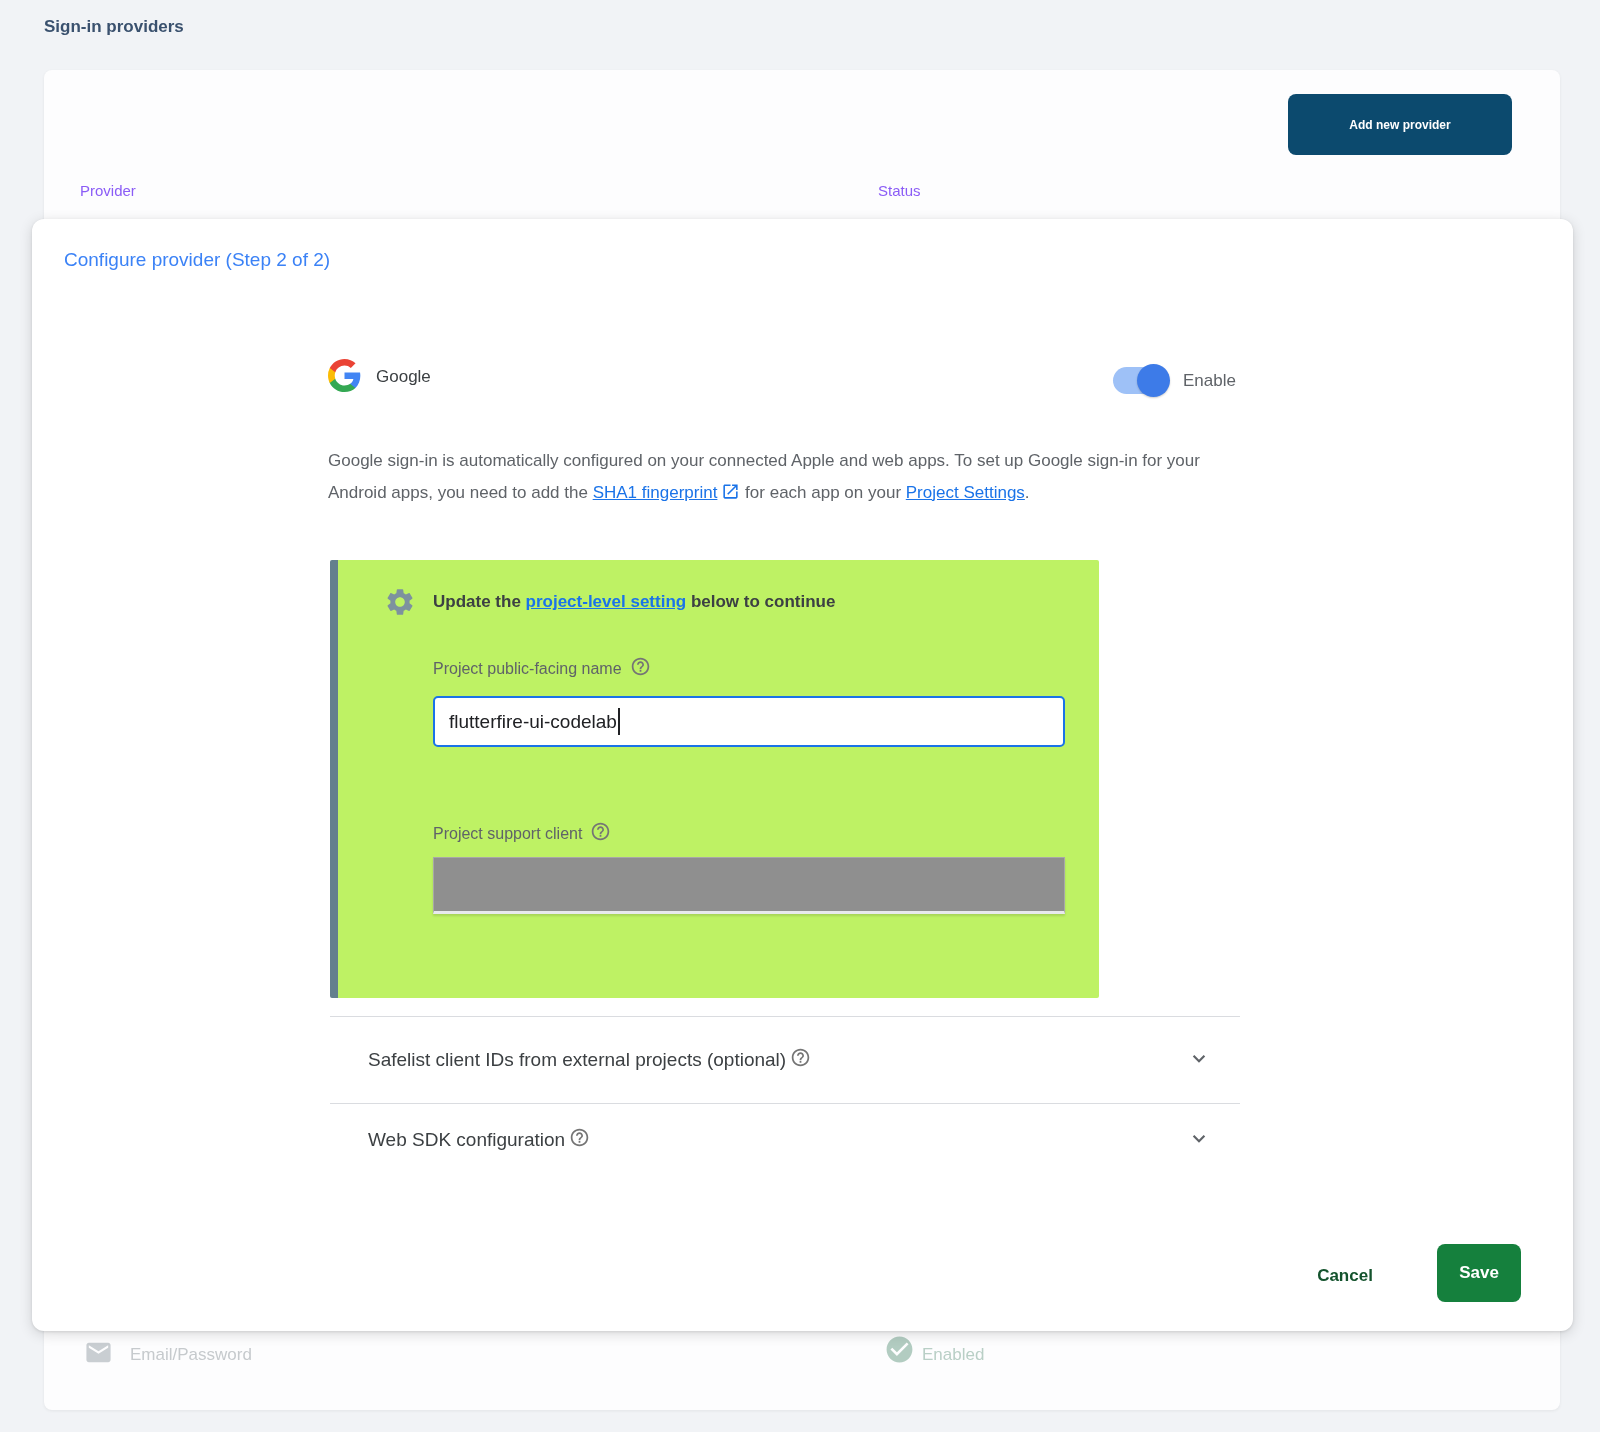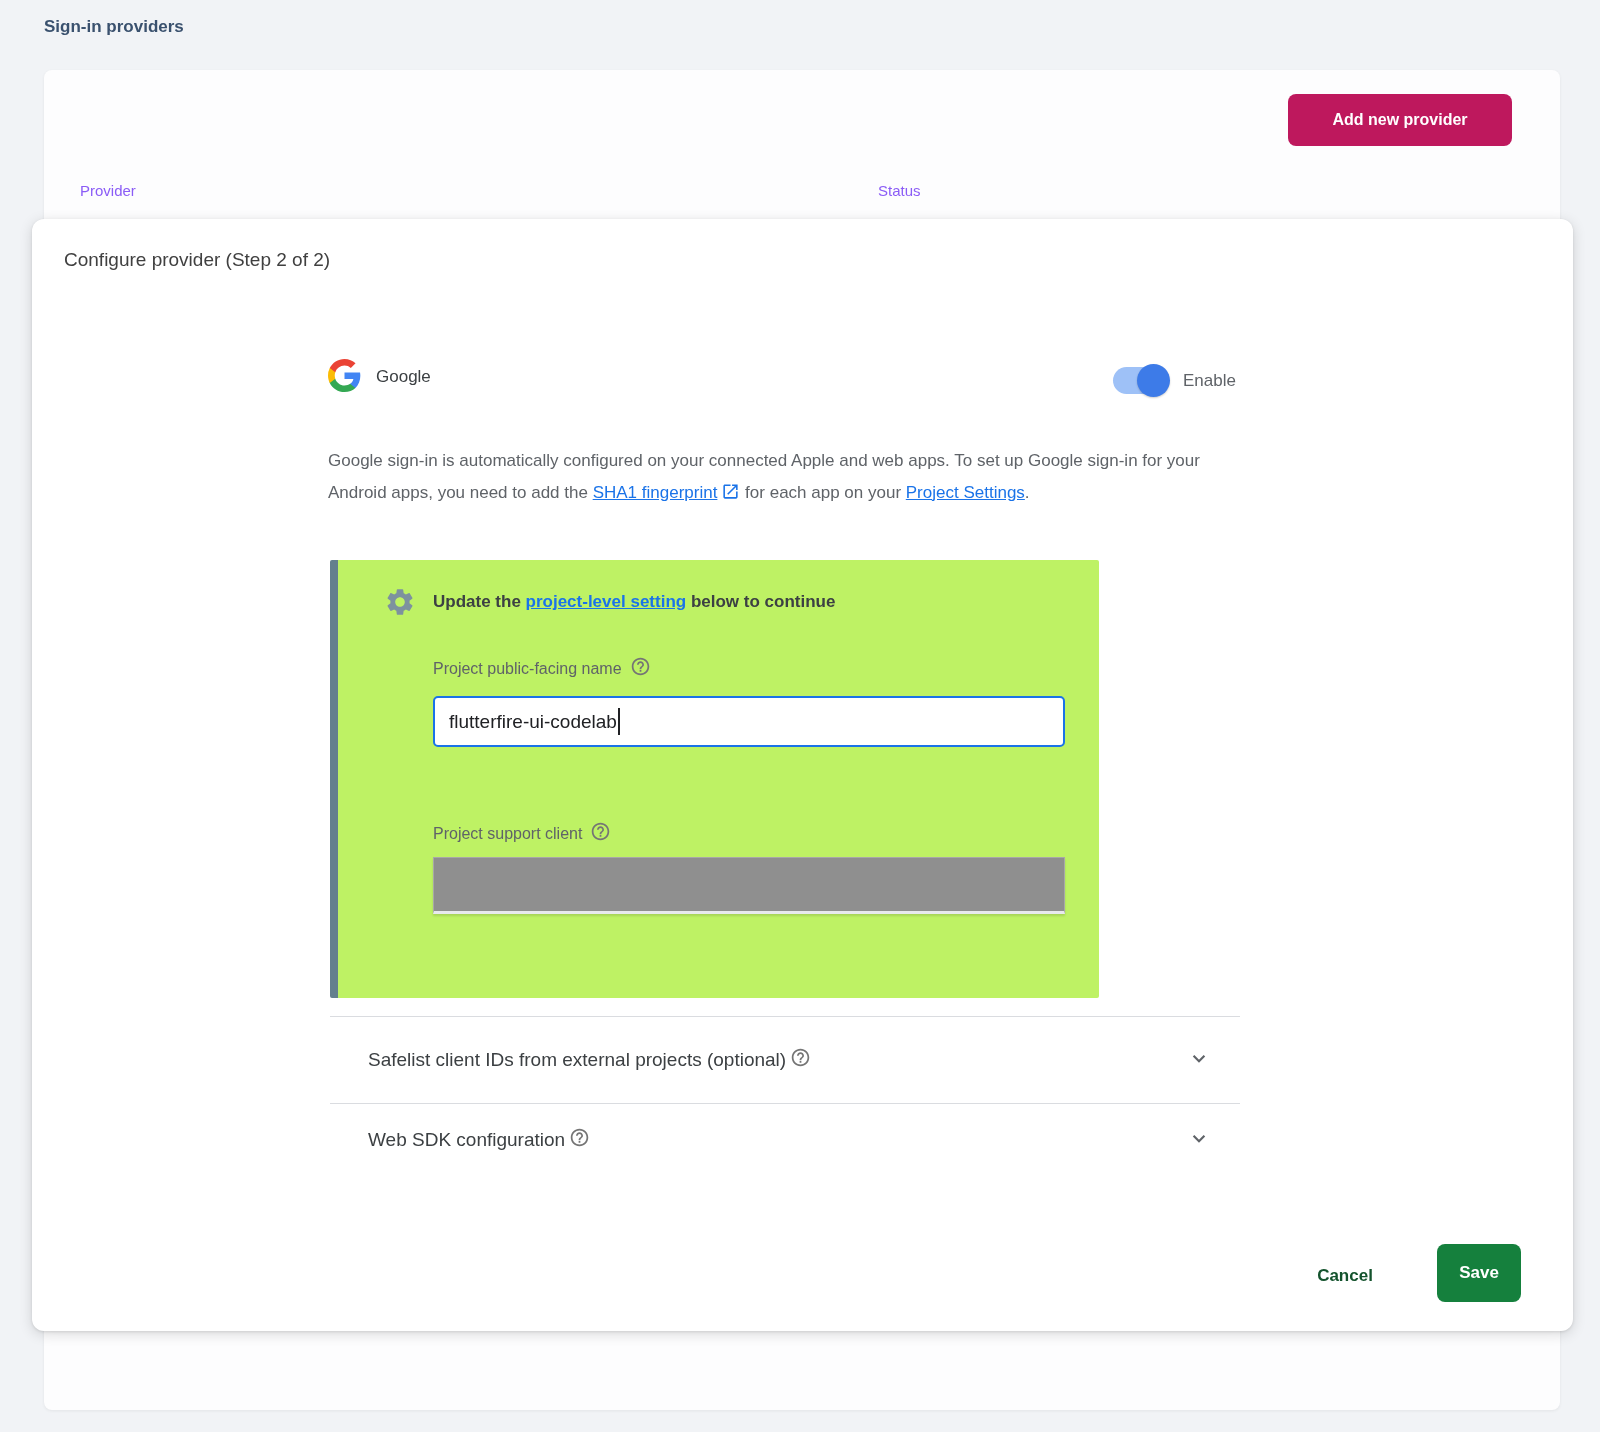--- a/index.html
+++ b/index.html
@@ -14,39 +14,39 @@
     position:absolute; left:44px; top:17px;
     font-size:17px; font-weight:bold; color:#3a516e;
   }
   
   .providers-card {
     position:absolute; left:44px; top:70px; width:1516px; height:1340px;
     background:#fdfdfe; border-radius:8px;
     box-shadow:0 1px 3px rgba(60,64,67,.08);
   }
   .add-btn {
-    position:absolute; left:1244px; top:24px; width:224px; height:52px;
-    background:#be185d; color:#ffffff; border:none; border-radius:8px;
-    font-size:16px; font-weight:bold; font-family:inherit; cursor:pointer;
+    position:absolute; left:1244px; top:24px; width:224px; height:61px;
+    background:#0c4a6e; color:#ffffff; border:none; border-radius:8px;
+    font-size:12px; font-weight:bold; font-family:inherit; cursor:pointer;
   }
   .col-header { position:absolute; top:112px; font-size:15px; color:#8b5cf6; }
   .col-provider { left:36px; }
   .col-status  { left:834px; }
   .provider-row { position:absolute; left:0; top:1255px; width:100%; height:70px; }
   .provider-row .env-icon   { position:absolute; left:40px; top:13px; }
   .provider-row .row-name   { position:absolute; left:86px; top:20px; font-size:17px; color:#c6cacd; }
   .provider-row .chk-icon   { position:absolute; left:840px; top:9px; }
   .provider-row .row-status { position:absolute; left:878px; top:20px; font-size:17px; color:#b9cfc6; }
   
   .modal {
     position:absolute; left:32px; top:219px; width:1541px; height:1112px;
     background:#ffffff; border-radius:12px;
     box-shadow:0 3px 14px rgba(0,0,0,.14), 0 1px 3px rgba(0,0,0,.10);
   }
-  .modal-title { position:absolute; left:32px; top:30px; font-size:19px; color:#404040; }
+  .modal-title { position:absolute; left:32px; top:30px; font-size:19px; color:#3b82f6; }
   .google-row { position:absolute; left:296px; top:141px; height:34px; display:flex; align-items:center; }
   .google-name { margin-left:15px; font-size:17px; color:#3c4043; }
   .toggle { position:absolute; left:1081px; top:148px; width:55px; height:27px;
             background:#9ec1f7; border-radius:14px; cursor:pointer; }
   .toggle .thumb { position:absolute; right:-2px; top:-3px; width:33px; height:33px;
             background:#3d7be8; border-radius:50%; box-shadow:0 1px 2px rgba(0,0,0,.2); }
   .enable-label { position:absolute; left:1151px; top:152px; font-size:17px; color:#5f6368; }
   .desc { position:absolute; left:296px; top:226px; width:920px;
           font-size:17px; line-height:31.5px; color:#5f6368; }
   .link { color:#1a73e8; text-decoration:underline; cursor:pointer; }
@@ -92,20 +92,34 @@
 </style>
 </head>
 <body>
 
 <div class="page-title">Sign-in providers</div>
 
 <div class="providers-card">
   <button class="add-btn">Add new provider</button>
   <div class="col-header col-provider">Provider</div>
   <div class="col-header col-status">Status</div>
+  <div class="provider-row">
+    <span class="env-icon">
+      <svg width="29" height="29" viewBox="0 0 24 24">
+          <path fill="#c9ced2" d="M20 4H4c-1.1 0-1.99.9-1.99 2L2 18c0 1.1.9 2 2 2h16c1.1 0 2-.9 2-2V6c0-1.1-.9-2-2-2zm0 4l-8 5-8-5V6l8 5 8-5v2z"></path>
+        </svg>
+    </span>
+    <span class="row-name">Email/Password</span>
+    <span class="chk-icon">
+      <svg width="31" height="31" viewBox="0 0 24 24">
+          <path fill="#b2ccc1" d="M12 2C6.48 2 2 6.48 2 12s4.48 10 10 10 10-4.48 10-10S17.52 2 12 2zm-2 15l-5-5 1.41-1.41L10 14.17l7.59-7.59L19 8l-9 9z"></path>
+        </svg>
+    </span>
+    <span class="row-status">Enabled</span>
+  </div>
 </div>
 
 <div class="modal">
   <div class="modal-title">Configure provider (Step 2 of 2)</div>
 
   <div class="google-row">
     <span>
       <svg width="33" height="33" viewBox="0 0 18 18">
         <path fill="#4285F4" d="M17.64 9.2045c0-.6381-.0573-1.2518-.1636-1.8409H9v3.4814h4.8436c-.2086 1.125-.8427 2.0782-1.7959 2.7164v2.2581h2.9087c1.7018-1.5668 2.6836-3.874 2.6836-6.615z"></path>
         <path fill="#34A853" d="M9 18c2.43 0 4.4673-.806 5.9564-2.1805l-2.9087-2.2581c-.8059.54-1.8368.859-3.0477.859-2.344 0-4.3282-1.5831-5.036-3.7104H.9574v2.3318C2.4382 15.9832 5.4818 18 9 18z"></path>

